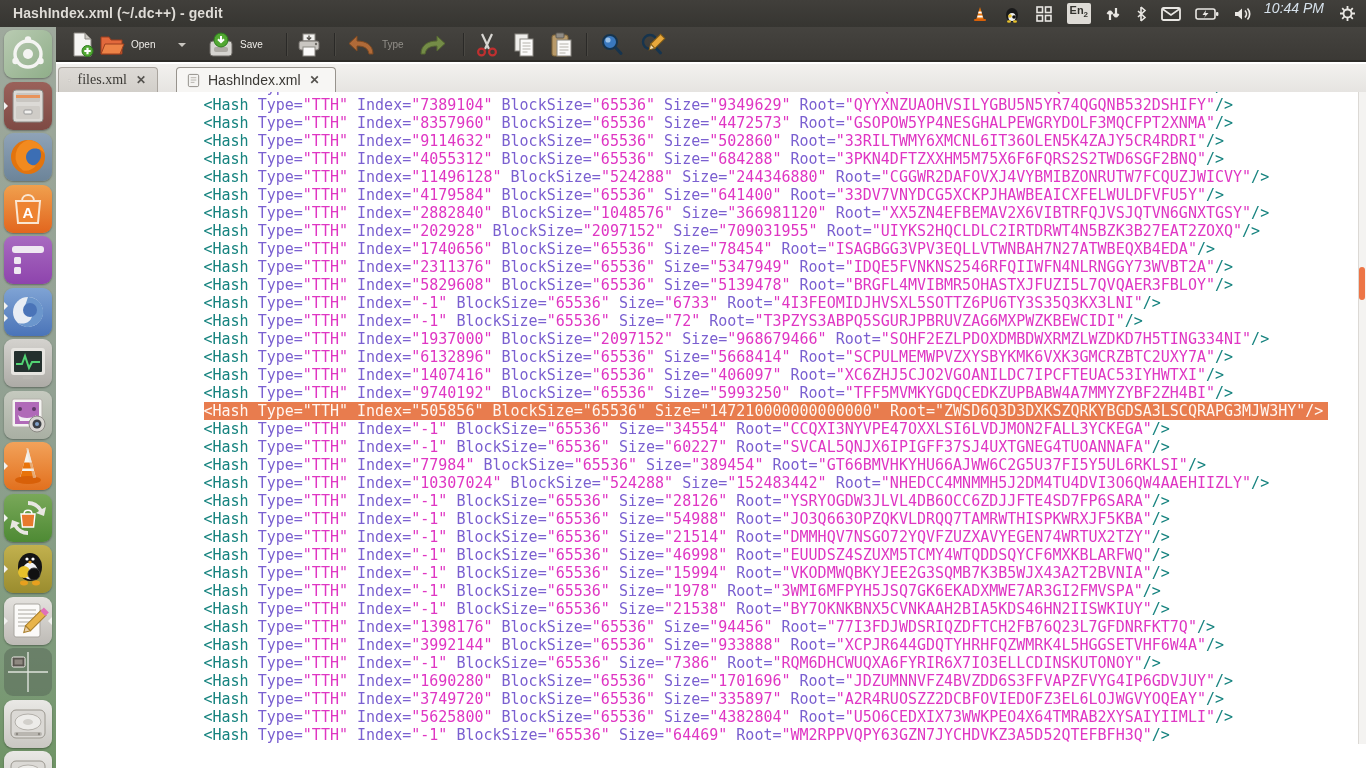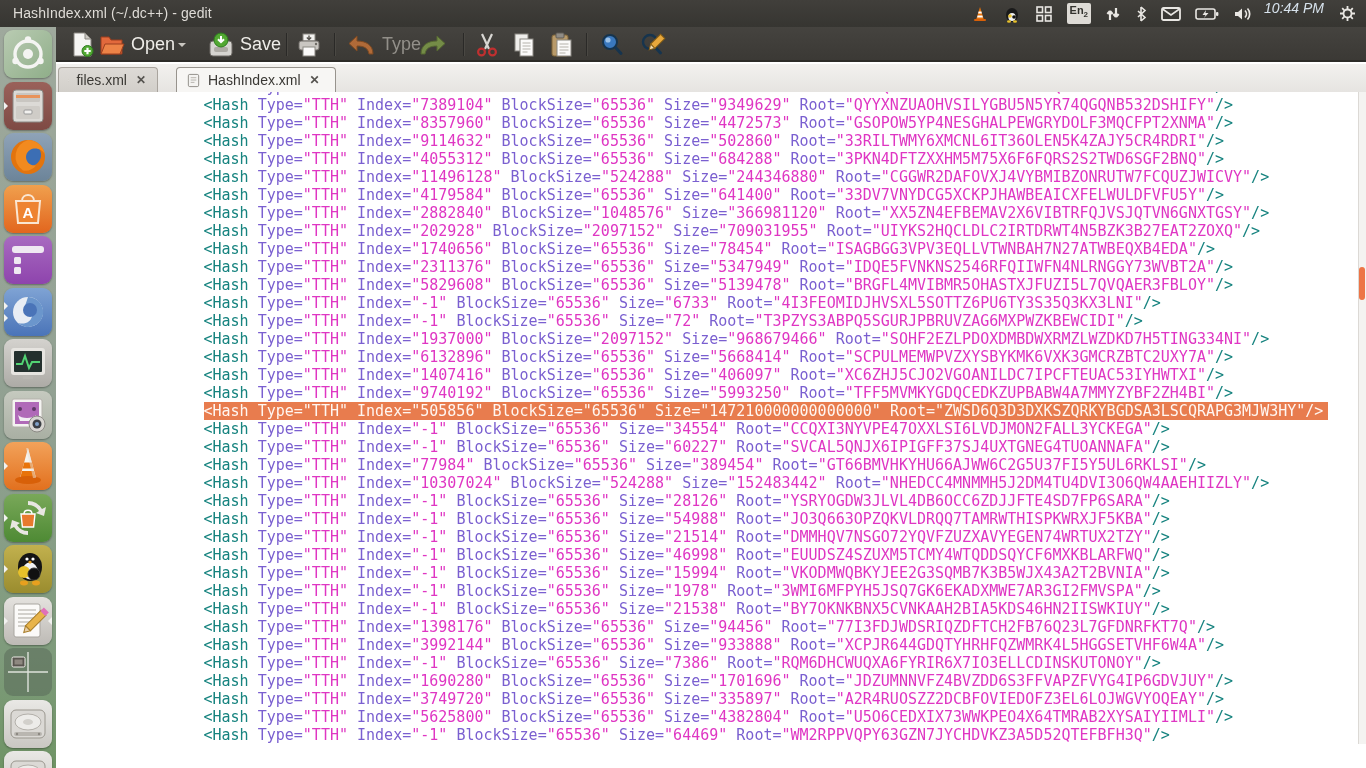--- a/index.html
+++ b/index.html
@@ -1,41 +1,41 @@
 <!DOCTYPE html>
 <html><head>
 <meta charset="utf-8">
 <style>
   * { margin:0; padding:0; box-sizing:border-box; }
   html,body { width:1366px; height:768px; overflow:hidden; font-family:"Liberation Sans",sans-serif; background:#fff; }
   .screen { position:absolute; inset:0; }
 
   
   .panel { position:absolute; left:0; top:0; width:1366px; height:27px; background:linear-gradient(#413F3B,#363531); }
-  .panel-title { position:absolute; left:13px; top:5px; font-size:14px; font-weight:normal; color:#DFDCD7; letter-spacing:0.1px; }
+  .panel-title { position:absolute; left:13px; top:5px; font-size:14px; font-weight:bold; color:#DFDCD7; letter-spacing:0.1px; }
   .indicators { position:absolute; right:0; top:0; height:27px; display:flex; align-items:flex-start; }
   .ind { height:27px; display:flex; align-items:center; padding:0 7px; }
   .kbd-box { background:#DEDBD6; color:#33322E; border-radius:2px; font-size:11px; font-weight:bold; padding:1px 3px 2px 3px; line-height:12px; }
   .kbd-box sub { font-size:8px; }
   .clock { color:#D7E2EC; font-size:14px; padding:0 8px 0 4px;font-style:italic; }
 
   
   .launcher { position:absolute; left:0; top:27px; width:56px; height:741px;
     background:linear-gradient(#9FA99D, #90A091 55%, #7E9B7B 85%, #6F9465); }
   .litem { position:absolute; left:4px; width:48px; height:48px; border-radius:9px; box-shadow:0 1px 2px rgba(0,0,0,0.35); }
   .pipL { position:absolute; left:0; width:0; height:0; border-top:4px solid transparent; border-bottom:4px solid transparent; border-left:4px solid #F2F2F0; }
   .pipR { position:absolute; right:0; width:0; height:0; border-top:4px solid transparent; border-bottom:4px solid transparent; border-right:4px solid #F2F2F0; }
 
   
   .window { position:absolute; left:56px; top:27px; width:1310px; height:741px; background:#fff; }
 
   .toolbar { position:absolute; left:0; top:0; width:1310px; height:35px;
     background:linear-gradient(#45433F,#3B3935); border-bottom:2px solid #2C2B28; }
   .tbtn { position:absolute; top:3px; height:29px; display:flex; align-items:center; gap:6px; }
-  .tlabel { color:#EFEDE9; font-size:18px; }
+  .tlabel { color:#EFEDE9; font-size:10px; }
   .tlabel.dim { color:#928F89; }
   .tsep { position:absolute; top:6px; width:1px; height:23px; background:#2A2927; box-shadow:1px 0 0 #4A4843; }
   .caret-down { width:0; height:0; border-left:4px solid transparent; border-right:4px solid transparent; border-top:4px solid #C9C6C0; }
 
   
   .tabbar { position:absolute; left:0; top:37px; width:1310px; height:28px; background:linear-gradient(#F2F1EF,#E6E4E1); }
   .tab { position:absolute; top:3px; height:25px; border:1px solid #A9A49E; border-bottom:none; border-radius:4px 4px 0 0; display:flex; align-items:center; padding:0 9px; gap:7px; }
   .tab.inactive { background:linear-gradient(#DDDAD6,#D2CFCA); }
   .tab.active { background:#F7F6F4; border-color:#97938D; }
   .tab-label { font-size:14px; color:#3A3834; }
@@ -379,21 +379,21 @@
             <path d="M16.5 15.5l5 5.5" stroke="#16344E" stroke-width="3" stroke-linecap="round"></path>
             <g transform="rotate(45 18 10)">
               <rect x="15" y="2" width="6" height="14" fill="#E8A83C" stroke="#8A6014"></rect>
               <path d="M15 16h6l-3 5z" fill="#F2DCB4" stroke="#8A6014"></path>
             </g>
           </svg>
       </div>
     </div>
 
     <div class="tabbar">
-      <div class="tab inactive" style="left:2px; width:100px;">
+      <div class="tab inactive" style="left:2px; width:100px;font-family:Liberation Serif, serif;">
         <svg class="doc-ico" viewBox="0 0 16 16">
             <rect x="2.5" y="1.5" width="11" height="13" rx="1.5" fill="#F4F3F1" stroke="#8E8B85"></rect>
             <g stroke="#B5B2AC" stroke-width="1">
               <path d="M5 5h6M5 7.5h6M5 10h4"></path>
             </g>
           </svg>
         <span class="tab-label">files.xml</span>
         <span class="tab-close">✕</span>
       </div>
       <div class="tab active" style="left:120px; width:160px;">

